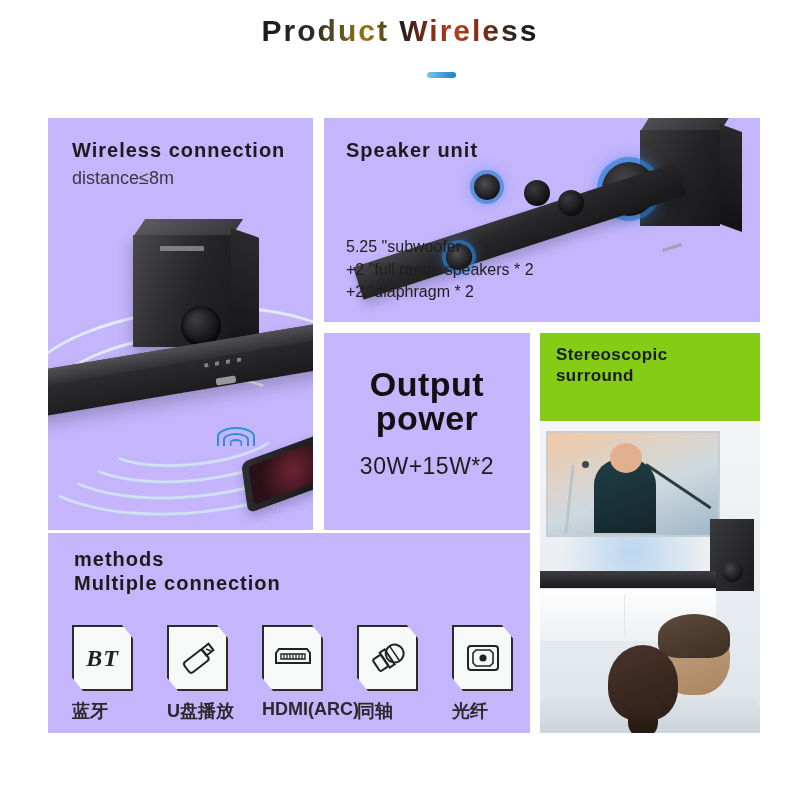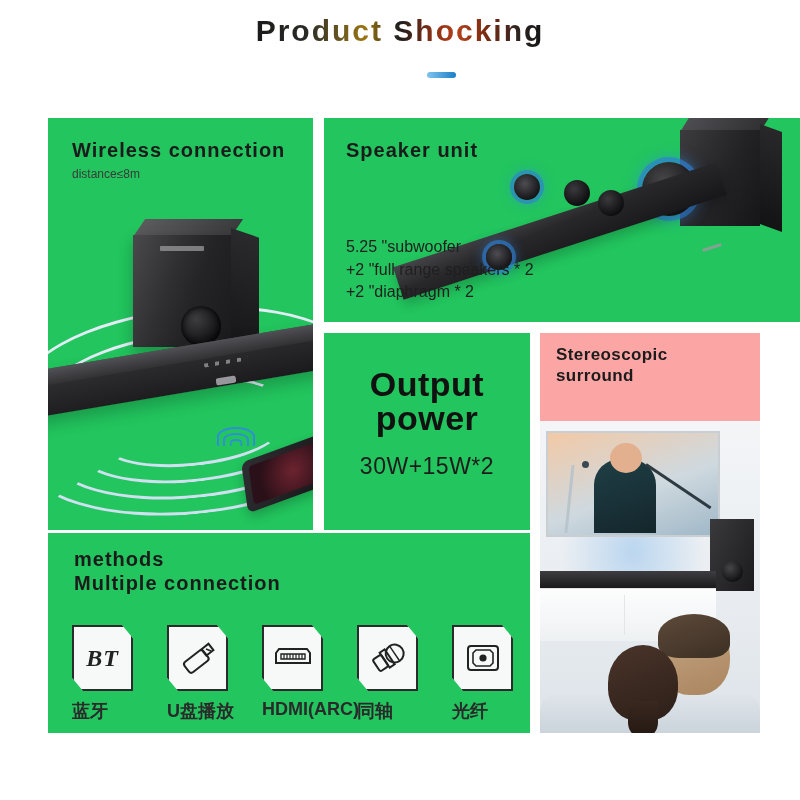--- a/index.html
+++ b/index.html
@@ -16,32 +16,32 @@
     display:inline-block;font-size:30px;font-weight:bold;letter-spacing:2px;
     background:linear-gradient(90deg,#1a1a1a 0%,#2b2b26 18%,#6d5a1f 30%,#9a7510 38%,
        #1d1d1d 50%,#8e2f14 62%,#b3401a 70%,#7a2b12 80%,#2a2320 92%,#141414 100%);
     -webkit-background-clip:text;background-clip:text;color:transparent;
     -webkit-text-fill-color:transparent;
   }
   .accent{position:absolute;left:427px;top:72px;width:29px;height:6px;border-radius:3px;
     background:linear-gradient(90deg,#7fc4ef,#1b7fc4);}
 
   
-  .panel{position:absolute;background:#22c55e;overflow:hidden;}
+  .panel{position:absolute;background:#c4b5fd;overflow:hidden;}
 
   .p-wireless{left:48px;top:118px;width:265px;height:412px;}
-  .p-speaker {left:324px;top:118px;width:476px;height:204px;}
+  .p-speaker {left:324px;top:118px;width:436px;height:204px;}
   .p-output  {left:324px;top:333px;width:206px;height:197px;}
-  .p-stereo  {left:540px;top:333px;width:220px;height:400px;background:#fca5a5;}
+  .p-stereo  {left:540px;top:333px;width:220px;height:400px;background:#84cc16;}
   .p-multi   {left:48px;top:533px;width:482px;height:200px;}
 
   
   .h1{font-size:20px;font-weight:bold;color:#1b1b1b;letter-spacing:1px;line-height:1.22;}
   .h1.sm{font-size:17px;letter-spacing:.4px;}
-  .sub{font-size:12px;color:#3a3a3a;line-height:1.35;}
+  .sub{font-size:18px;color:#3a3a3a;line-height:1.35;}
   .spec{font-size:16px;color:#1f1f1f;line-height:1.42;white-space:pre-line;}
 
   .wl-head{position:absolute;left:24px;top:20px;}
   .wl-sub{position:absolute;left:24px;top:48px;}
   .sp-head{position:absolute;left:22px;top:20px;}
   .sp-spec{position:absolute;left:22px;top:118px;}
   .st-head{position:absolute;left:16px;top:12px;}
   .st-sub{position:absolute;left:16px;top:57px;}
   .mu-head{position:absolute;left:26px;top:14px;}
   .mu-sub{position:absolute;left:26px;top:60px;}
@@ -148,21 +148,21 @@
     display:flex;align-items:center;justify-content:center;}
   .ic-lbl{margin-top:8px;font-size:18px;color:#2a2a2a;white-space:nowrap;font-weight:bold;}
   .bt-txt{font-family:"Liberation Serif",serif;font-style:italic;font-size:24px;font-weight:bold;color:#222;letter-spacing:1px;}
 </style>
 </head>
 <body>
 
 <div class="stage">
 
   <div class="header">
-    <div class="title">Product Shocking</div>
+    <div class="title">Product Wireless</div>
   </div>
   <div class="accent"></div>
 
   <div class="panel p-wireless">
     <div class="waves">
       <div class="wv" style="left:10px;top:10px;width:340px;height:200px;"></div>
       <div class="wv" style="left:36px;top:34px;width:288px;height:160px;"></div>
       <div class="wv" style="left:64px;top:58px;width:232px;height:120px;"></div>
       <div class="wv" style="left:92px;top:80px;width:176px;height:82px;"></div>
     </div>

